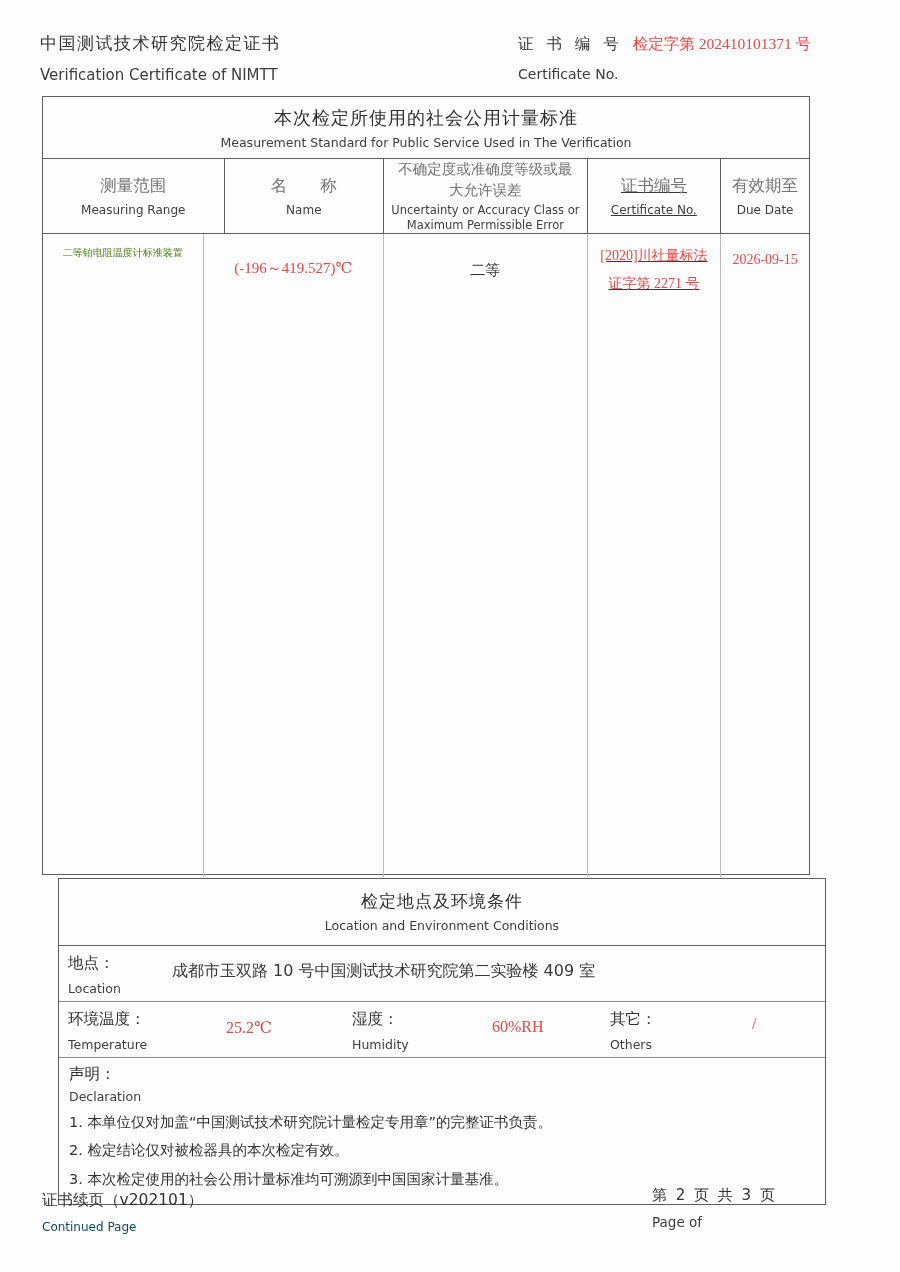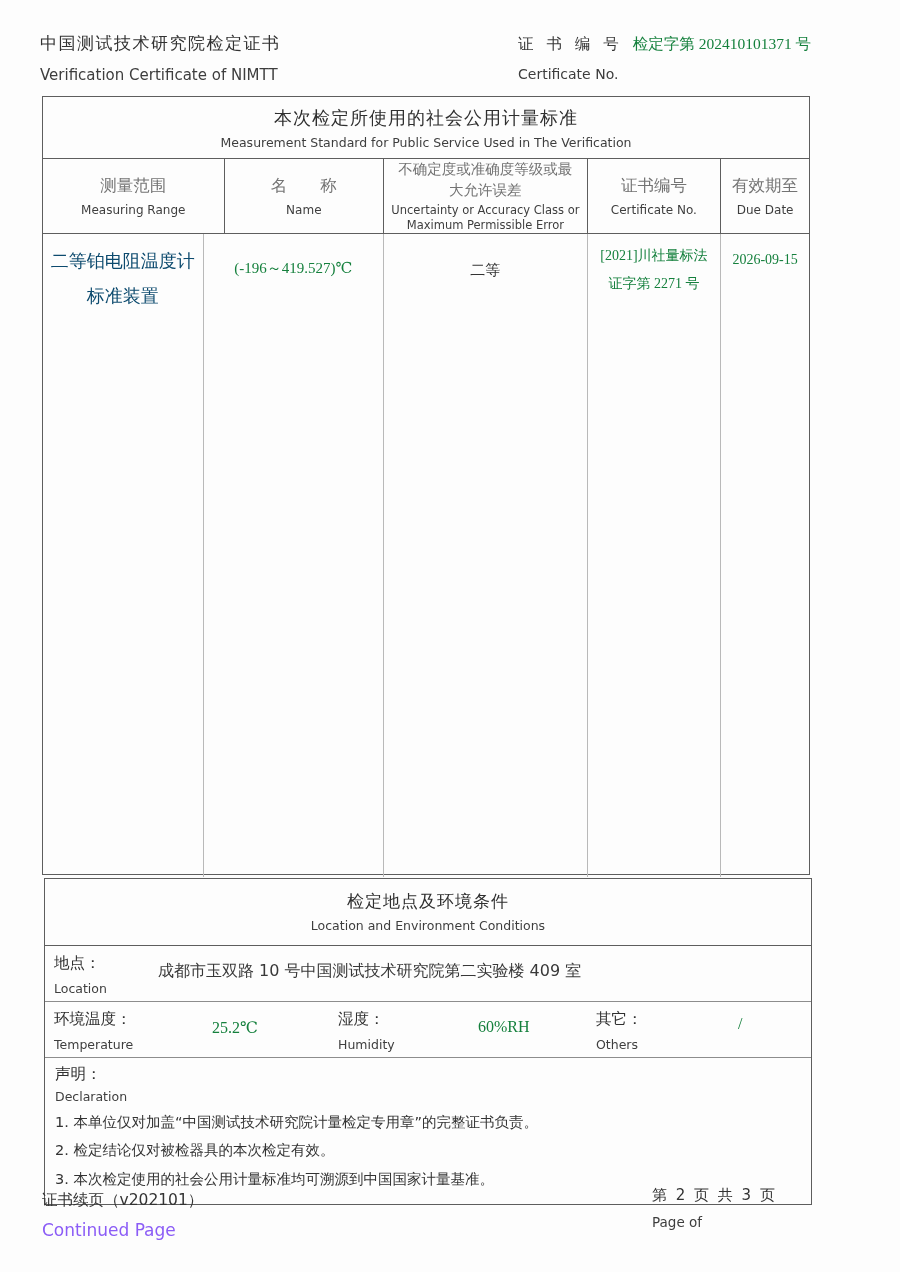--- a/index.html
+++ b/index.html
@@ -3,21 +3,21 @@
 <meta charset="utf-8">
 <style>
   html,body { margin:0; padding:0; }
   body {
     width:900px; height:1272px; background:#fdfdfd;
     font-family:"DejaVu Sans","Liberation Sans",sans-serif;
     color:#383838;
     -webkit-font-smoothing:antialiased;
   }
   .page { position:relative; width:900px; height:1272px; overflow:hidden; }
-  .serif { font-family:"Liberation Serif","DejaVu Serif",serif; color:#15803d; }
+  .serif { font-family:"Liberation Serif","DejaVu Serif",serif; color:#ef4444; }
 
   
   .hdr-left { position:absolute; left:40px; top:32px; }
   .hdr-left .zh { font-size:17px; letter-spacing:1.5px; color:#323232; }
   .hdr-left .en { font-size:15px; margin-top:11px; color:#3d3d3d; }
   .hdr-right { position:absolute; left:518px; top:34px; }
   .hdr-right .line1 { font-size:15.5px; }
   .hdr-right .line1 .lbl { letter-spacing:4px; margin-right:10px; }
   .hdr-right .en { font-size:14px; margin-top:11px; color:#3d3d3d; }
 
@@ -28,34 +28,34 @@
   .t1-title .zh { font-size:18px; letter-spacing:1px; padding-top:9px; color:#2f2f2f;font-family:Liberation Mono, monospace; }
   .t1-title .en { font-size:12.5px; margin-top:5px; color:#3e3e3e; }
   .t1-head { display:flex; border-top:1px solid #5e5e5e; height:74px; }
   .t1-head .cell { box-sizing:border-box; border-left:1px solid #5e5e5e;
         display:flex; flex-direction:column; justify-content:center; align-items:center;
         text-align:center; }
   .t1-head .cell:first-child { border-left:none; }
   .t1-head .zh { font-size:16.5px; color:#737373; }
   .t1-head .en { font-size:12px; margin-top:6px; color:#3e3e3e; }
   .t1 .c1 { width:160px; } .t1 .c2 { width:181px; } .t1 .c3 { width:204px; }
-  .t1 .c4 { width:134px; } .t1 .c5 { width:89px; }
+  .t1 .c4 { width:134px;text-decoration:underline; } .t1 .c5 { width:89px; }
   .t1-head .c3 .zh { font-size:14.5px; display:inline-block; width:176px; line-height:1.45; }
   .t1-head .c3 .en { font-size:11.5px; display:inline-block; width:192px; margin-top:2px; line-height:1.25; }
   .t1-body { display:flex; border-top:1px solid #5e5e5e; height:643px; }
   .t1-body .cell { box-sizing:border-box; border-left:1px solid #b9b9b9; text-align:center; }
   .t1-body .cell:first-child { border-left:none; }
-  .bd-name  { font-size:18px; line-height:1.95; padding:9px 7px 0; color:#0c4a6e; }
+  .bd-name  { font-size:10px; line-height:1.95; padding:9px 7px 0; color:#4d7c0f; }
   .bd-range { font-size:15px; padding-top:25px; }
   .bd-acc   { font-size:15px; padding-top:27px; color:#333; }
   .bd-cert  { font-size:14px; line-height:2.0; padding:8px 7px 0; }
   .bd-due   { font-size:14px; padding-top:18px; }
 
   
-  .t2 { position:absolute; left:44px; top:878px; width:768px;
+  .t2 { position:absolute; left:58px; top:878px; width:768px;
         border:1px solid #5e5e5e; box-sizing:border-box; }
   .t2-title { height:66px; border-bottom:1px solid #5e5e5e; text-align:center; }
   .t2-title .zh { font-size:17px; letter-spacing:1px; padding-top:11px; color:#2f2f2f; }
   .t2-title .en { font-size:12.5px; margin-top:5px; color:#3e3e3e; }
   .t2-row { position:relative; border-bottom:1px solid #8d8d8d; }
   .t2-loc { height:55px; }
   .t2-env { height:55px; }
   .pair-label .zh { font-size:15.5px; color:#2f2f2f; }
   .pair-label .en { font-size:12.5px; margin-top:7px; color:#3e3e3e; }
   .loc-label  { position:absolute; left:9px;  top:7px; }
@@ -68,21 +68,21 @@
   .oth-value  { position:absolute; left:693px; top:13px; font-size:16px; }
   .t2-decl { padding:6px 10px 11px; }
   .t2-decl .zh { font-size:15.5px; color:#2f2f2f; }
   .t2-decl .en { font-size:12.5px; margin-top:4px; color:#3e3e3e; }
   .t2-decl ol { list-style:none; margin:4px 0 0; padding:0; }
   .t2-decl li { font-size:14.5px; line-height:1.95; color:#333; }
 
   
   .ftr-left  { position:absolute; left:42px;  top:1190px; }
   .ftr-left .zh { font-size:15.5px; color:#333; }
-  .ftr-left .en { font-size:17px; margin-top:9px; color:#8b5cf6; }
+  .ftr-left .en { font-size:12px; margin-top:9px; color:#0c4a6e; }
   .ftr-right { position:absolute; left:652px; top:1186px; }
   .ftr-right .zh { font-size:15px; letter-spacing:2px; color:#333; }
   .ftr-right .en { font-size:13.5px; margin-top:9px; color:#3d3d3d; }
 </style>
 </head>
 <body>
 
 <div class="page">
 
   <div class="hdr-left">
@@ -127,21 +127,21 @@
       <div class="cell c1">
         <div class="bd-name">二等铂电阻温度计标准装置</div>
       </div>
       <div class="cell c2">
         <div class="bd-range serif">(-196～419.527)℃</div>
       </div>
       <div class="cell c3">
         <div class="bd-acc">二等</div>
       </div>
       <div class="cell c4">
-        <div class="bd-cert serif">[2021]川社量标法证字第 2271 号</div>
+        <div class="bd-cert serif">[2020]川社量标法证字第 2271 号</div>
       </div>
       <div class="cell c5">
         <div class="bd-due serif">2026-09-15</div>
       </div>
     </div>
   </div>
 
   <div class="t2">
     <div class="t2-title">
       <div class="zh">检定地点及环境条件</div>

